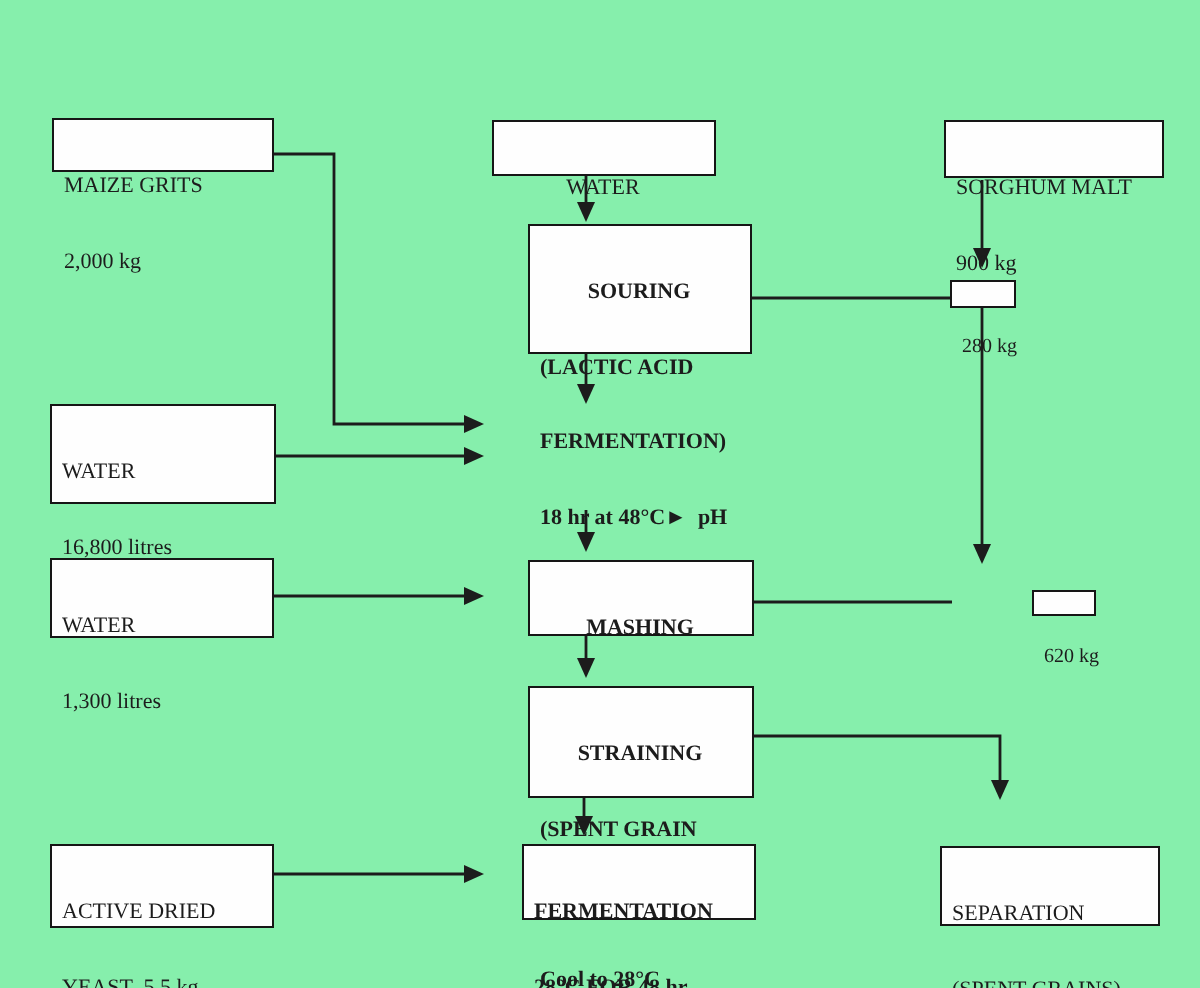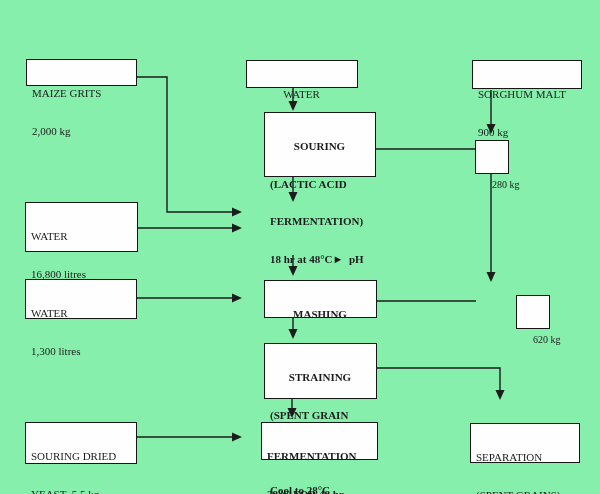--- a/index.html
+++ b/index.html
@@ -26,21 +26,21 @@
     padding:2px 2px 0 5px;
     white-space:pre;
   }
   .bold{font-weight:bold;margin-left:16px;}
   .ln{white-space:pre;}
   .ln.c{text-align:center;padding-right:4px;}
   .masslabel{
     font-size:10px;
     line-height:11px;
     text-align:center;
-    padding:16px;
+    padding:5px;
   }
   
   #b-maize        {left:26px;  top:59px;  width:111px; height:27px;}
   #b-water-sour   {left:246px; top:60px;  width:112px; height:28px;}
   #b-sorghum      {left:472px; top:60px;  width:110px; height:29px;}
   #b-souring      {left:248px; top:112px; width:112px; height:65px;}
   #b-280          {left:475px; top:140px; width:33px;  height:14px;}
   #b-water-cook   {left:25px;  top:202px; width:113px; height:50px;}
   #b-cooking      {left:248px; top:203px; width:113px; height:52px;}
   #b-water-mash   {left:25px;  top:279px; width:112px; height:40px;}
@@ -150,21 +150,21 @@
   </div>
 
   <div class="box bold" id="b-straining">
     <div class="ln c">STRAINING</div>
     <div class="ln">(SPENT GRAIN</div>
     <div class="ln">SEPARATION)</div>
     <div class="ln">Cool to 28°C</div>
   </div>
 
   <div class="box" id="b-yeast">
-    <div class="ln">SOURING DRIED</div>
+    <div class="ln">ACTIVE DRIED</div>
     <div class="ln">YEAST  5.5 kg</div>
   </div>
 
   <div class="box bold" id="b-ferment">
     <div class="ln">FERMENTATION</div>
     <div class="ln">28°C FOR 48 hr</div>
   </div>
 
   <div class="box" id="b-strainings">
     <div class="ln">SEPARATION</div>

